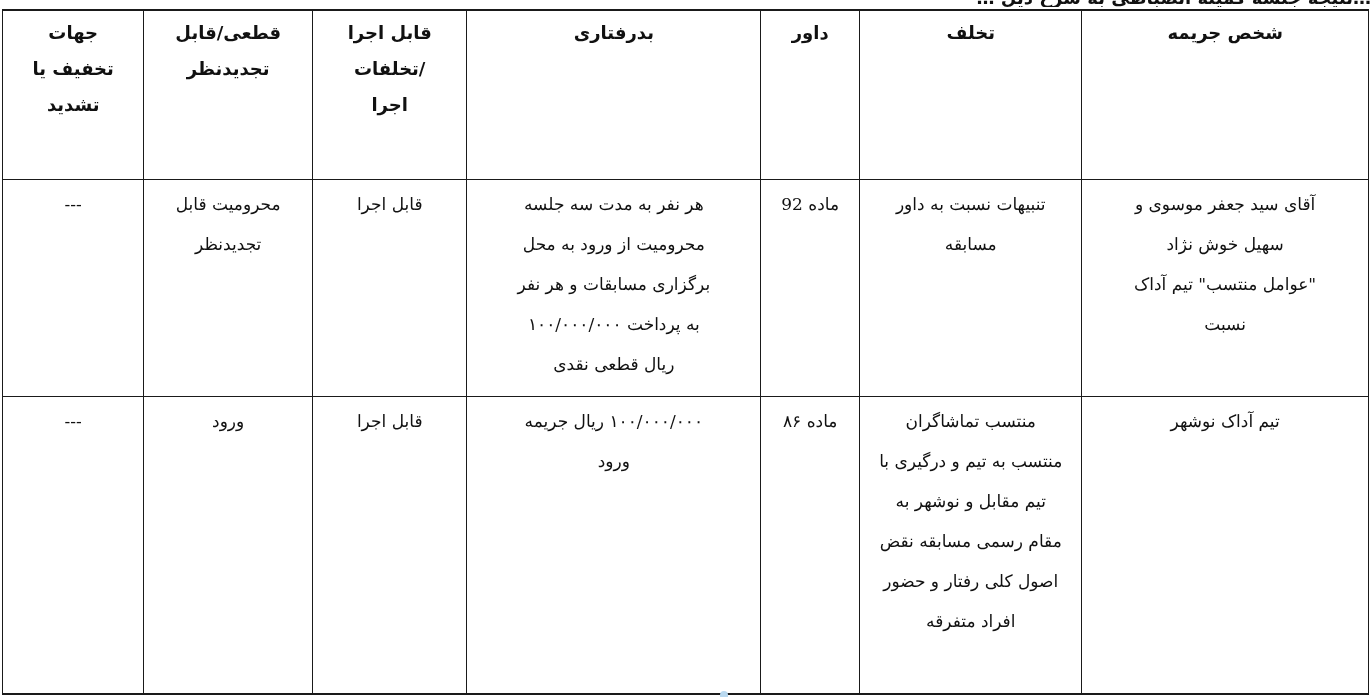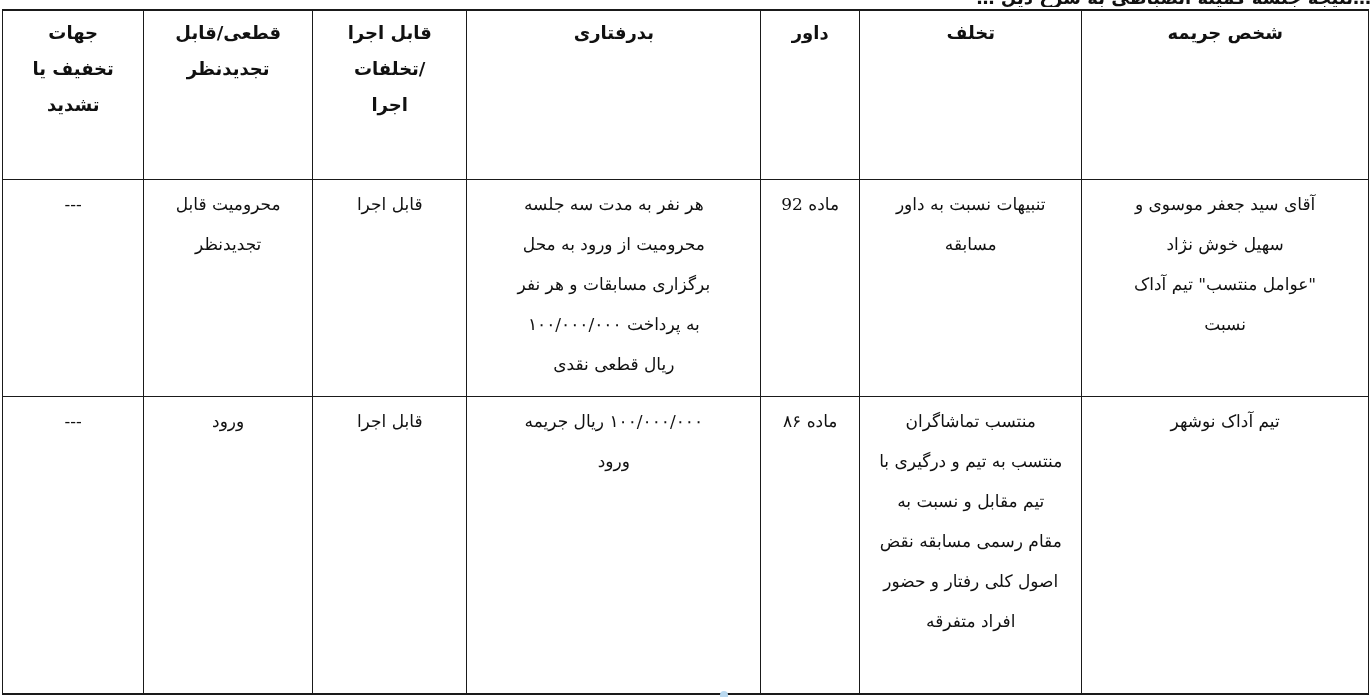--- a/index.html
+++ b/index.html
@@ -108,21 +108,21 @@
       </td>
       <td>---</td>
     </tr>
     <tr class="row-2">
       <td class="c-person">
         <span class="line">تیم آداک نوشهر</span>
       </td>
       <td>
         <span class="line">منتسب تماشاگران</span>
         <span class="line">منتسب به تیم و درگیری با</span>
-        <span class="line">تیم مقابل و نسبت به</span>
+        <span class="line">تیم مقابل و نوشهر به</span>
         <span class="line">مقام رسمی مسابقه نقض</span>
         <span class="line">اصول کلی رفتار و حضور</span>
         <span class="line">افراد متفرقه</span>
       </td>
       <td>ماده ۸۶</td>
       <td>
         <span class="line">۱۰۰/۰۰۰/۰۰۰ ریال جریمه</span>
         <span class="line">ورود</span>
       </td>
       <td>قابل اجرا</td>

